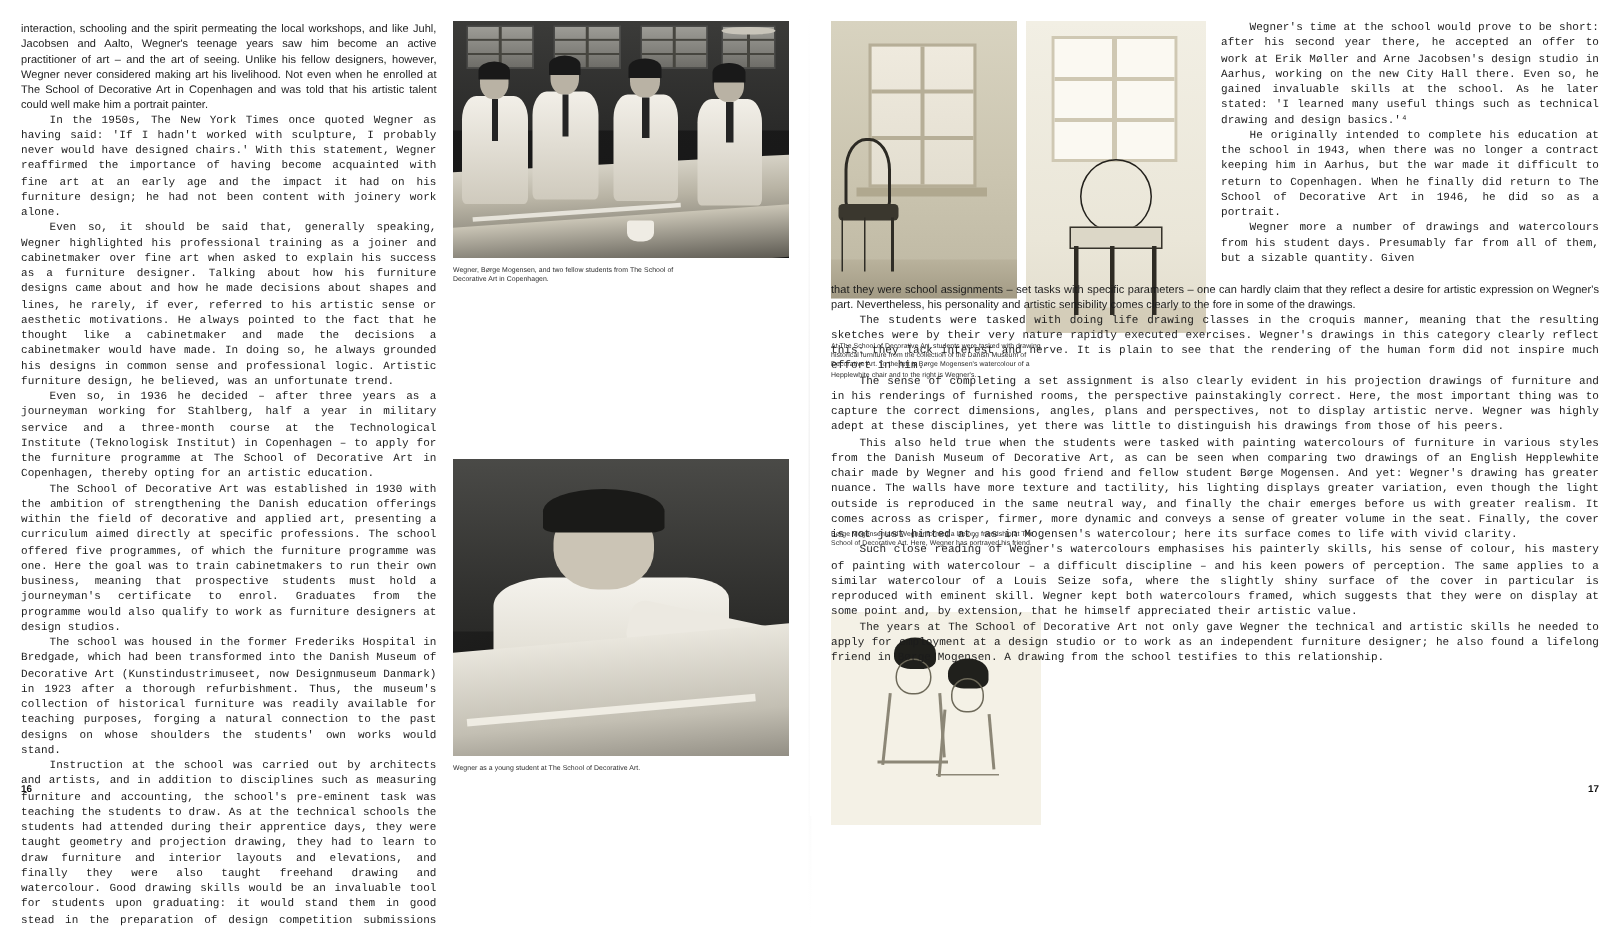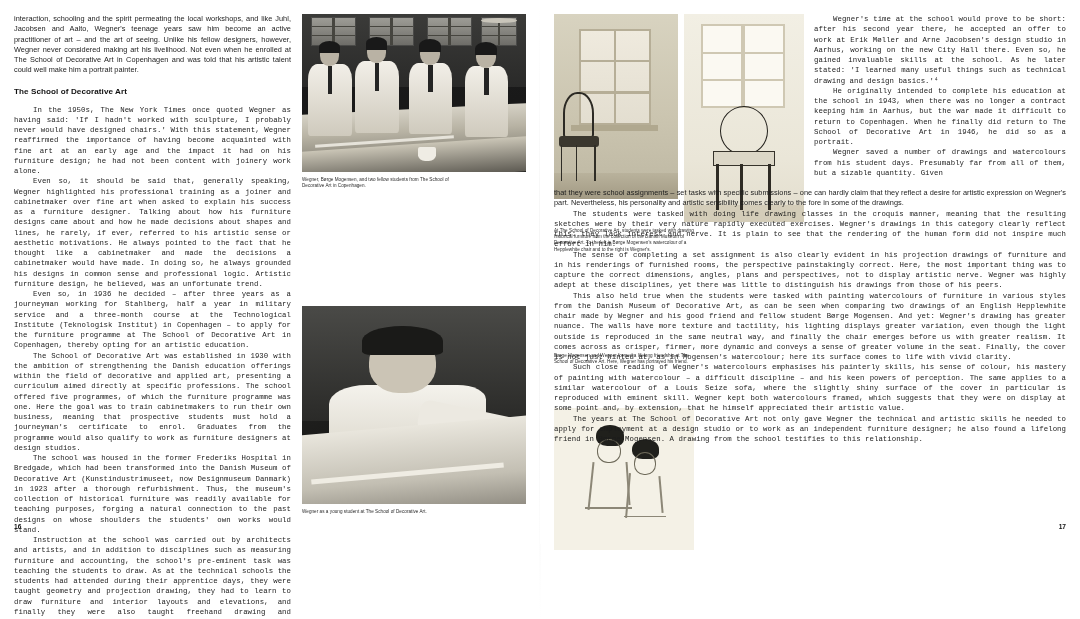--- a/index.html
+++ b/index.html
@@ -258,23 +258,20 @@
 </style>
 </head>
 <body>
 
 <div class="spread">
 
   <div class="page">
 
     <div class="l-col body-text">
       <p>interaction, schooling and the spirit permeating the local workshops, and like Juhl, Jacobsen and Aalto, Wegner's teenage years saw him become an active practitioner of art – and the art of seeing. Unlike his fellow designers, however, Wegner never considered making art his livelihood. Not even when he enrolled at The School of Decorative Art in Copenhagen and was told that his artistic talent could well make him a portrait painter.</p>
-      <div class="head-wrap">
-        <p class="section-head">The School of Decorative Art</p>
-      </div>
       <p class="indent">In the 1950s, The New York Times once quoted Wegner as having said: 'If I hadn't worked with sculpture, I probably never would have designed chairs.' With this statement, Wegner reaffirmed the importance of having become acquainted with fine art at an early age and the impact it had on his furniture design; he had not been content with joinery work alone.</p>
       <p class="indent">Even so, it should be said that, generally speaking, Wegner highlighted his professional training as a joiner and cabinetmaker over fine art when asked to explain his success as a furniture designer. Talking about how his furniture designs came about and how he made decisions about shapes and lines, he rarely, if ever, referred to his artistic sense or aesthetic motivations. He always pointed to the fact that he thought like a cabinetmaker and made the decisions a cabinetmaker would have made. In doing so, he always grounded his designs in common sense and professional logic. Artistic furniture design, he believed, was an unfortunate trend.</p>
       <p class="indent">Even so, in 1936 he decided – after three years as a journeyman working for Stahlberg, half a year in military service and a three-month course at the Technological Institute (Teknologisk Institut) in Copenhagen – to apply for the furniture programme at The School of Decorative Art in Copenhagen, thereby opting for an artistic education.</p>
       <p class="indent">The School of Decorative Art was established in 1930 with the ambition of strengthening the Danish education offerings within the field of decorative and applied art, presenting a curriculum aimed directly at specific professions. The school offered five programmes, of which the furniture programme was one. Here the goal was to train cabinetmakers to run their own business, meaning that prospective students must hold a journeyman's certificate to enrol. Graduates from the programme would also qualify to work as furniture designers at design studios.</p>
       <p class="indent">The school was housed in the former Frederiks Hospital in Bredgade, which had been transformed into the Danish Museum of Decorative Art (Kunstindustrimuseet, now Designmuseum Danmark) in 1923 after a thorough refurbishment. Thus, the museum's collection of historical furniture was readily available for teaching purposes, forging a natural connection to the past designs on whose shoulders the students' own works would stand.</p>
       <p class="indent">Instruction at the school was carried out by architects and artists, and in addition to disciplines such as measuring furniture and accounting, the school's pre-eminent task was teaching the students to draw. As at the technical schools the students had attended during their apprentice days, they were taught geometry and projection drawing, they had to learn to draw furniture and interior layouts and elevations, and finally they were also taught freehand drawing and watercolour. Good drawing skills would be an invaluable tool for students upon graduating: it would stand them in good stead in the preparation of design competition submissions when giving loose ideas a more definite shape, and not least in the preparation of working drawings.</p>
     </div>
 
     <div class="l-photo-top">
       <div class="photoA">
@@ -400,25 +397,25 @@
         <div class="sk-line" style="left:52%;top:46%;width:2px;height:32%;transform:rotate(5deg);"></div>
         <div class="sk-line" style="left:76%;top:48%;width:2px;height:26%;transform:rotate(-5deg);"></div>
         <div class="sk-line" style="left:22%;top:70%;width:34%;height:1.5px;"></div>
         <div class="sk-line" style="left:50%;top:76%;width:30%;height:1.5px;"></div>
       </div>
     </div>
 
     <div class="r-col-narrow body-text">
       <p class="indent">Wegner's time at the school would prove to be short: after his second year there, he accepted an offer to work at Erik Møller and Arne Jacobsen's design studio in Aarhus, working on the new City Hall there. Even so, he gained invaluable skills at the school. As he later stated: 'I learned many useful things such as technical drawing and design basics.'⁴</p>
       <p class="indent">He originally intended to complete his education at the school in 1943, when there was no longer a contract keeping him in Aarhus, but the war made it difficult to return to Copenhagen. When he finally did return to The School of Decorative Art in 1946, he did so as a portrait.</p>
-      <p class="indent" style="">Wegner saved a number of drawings and watercolours from his student days. Presumably far from all of them, but a sizable quantity. Given </p>
+      <p class="indent" style="">Wegner more a number of drawings and watercolours from his student days. Presumably far from all of them, but a sizable quantity. Given </p>
     </div>
 
     <div class="r-col-wide body-text">
-      <p class="">that they were school assignments – set tasks with specific submissions – one can hardly claim that they reflect a desire for artistic expression on Wegner's part. Nevertheless, his personality and artistic sensibility comes clearly to the fore in some of the drawings.</p>
+      <p class="">that they were school assignments – set tasks with specific parameters – one can hardly claim that they reflect a desire for artistic expression on Wegner's part. Nevertheless, his personality and artistic sensibility comes clearly to the fore in some of the drawings.</p>
       <p class="indent">The students were tasked with doing life drawing classes in the croquis manner, meaning that the resulting sketches were by their very nature rapidly executed exercises. Wegner's drawings in this category clearly reflect this: they lack interest and nerve. It is plain to see that the rendering of the human form did not inspire much effort in him.</p>
       <p class="indent">The sense of completing a set assignment is also clearly evident in his projection drawings of furniture and in his renderings of furnished rooms, the perspective painstakingly correct. Here, the most important thing was to capture the correct dimensions, angles, plans and perspectives, not to display artistic nerve. Wegner was highly adept at these disciplines, yet there was little to distinguish his drawings from those of his peers.</p>
       <p class="indent">This also held true when the students were tasked with painting watercolours of furniture in various styles from the Danish Museum of Decorative Art, as can be seen when comparing two drawings of an English Hepplewhite chair made by Wegner and his good friend and fellow student Børge Mogensen. And yet: Wegner's drawing has greater nuance. The walls have more texture and tactility, his lighting displays greater variation, even though the light outside is reproduced in the same neutral way, and finally the chair emerges before us with greater realism. It comes across as crisper, firmer, more dynamic and conveys a sense of greater volume in the seat. Finally, the cover is not just hinted at, as in Mogensen's watercolour; here its surface comes to life with vivid clarity.</p>
       <p class="indent">Such close reading of Wegner's watercolours emphasises his painterly skills, his sense of colour, his mastery of painting with watercolour – a difficult discipline – and his keen powers of perception. The same applies to a similar watercolour of a Louis Seize sofa, where the slightly shiny surface of the cover in particular is reproduced with eminent skill. Wegner kept both watercolours framed, which suggests that they were on display at some point and, by extension, that he himself appreciated their artistic value.</p>
       <p class="indent">The years at The School of Decorative Art not only gave Wegner the technical and artistic skills he needed to apply for employment at a design studio or to work as an independent furniture designer; he also found a lifelong friend in Børge Mogensen. A drawing from the school testifies to this relationship.</p>
     </div>
 
     <div class="folio folio-right">17</div>
   </div>
 </div>

